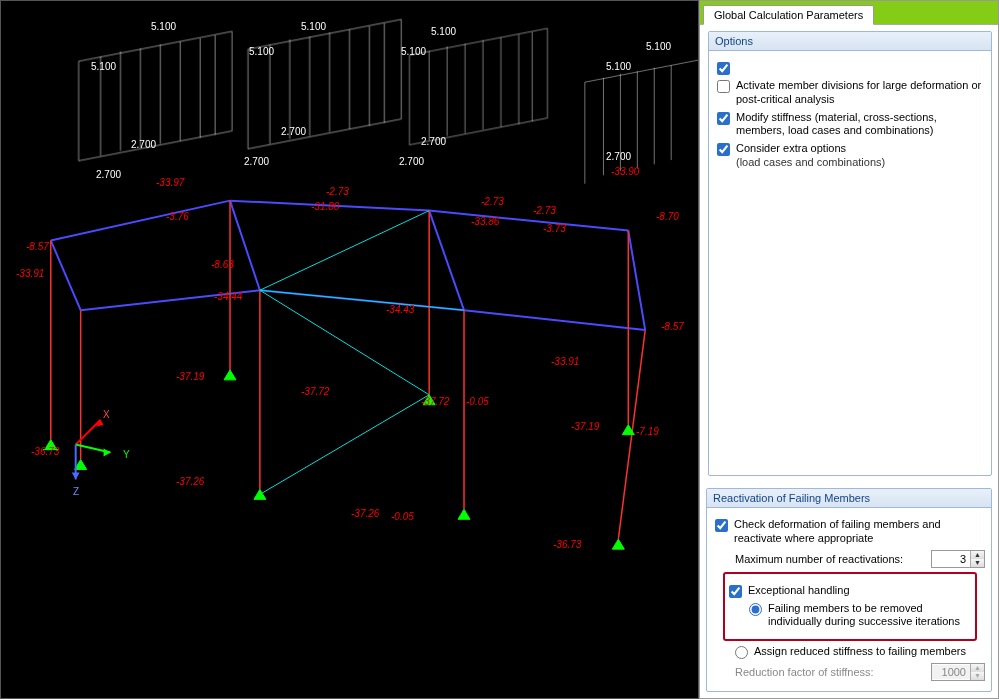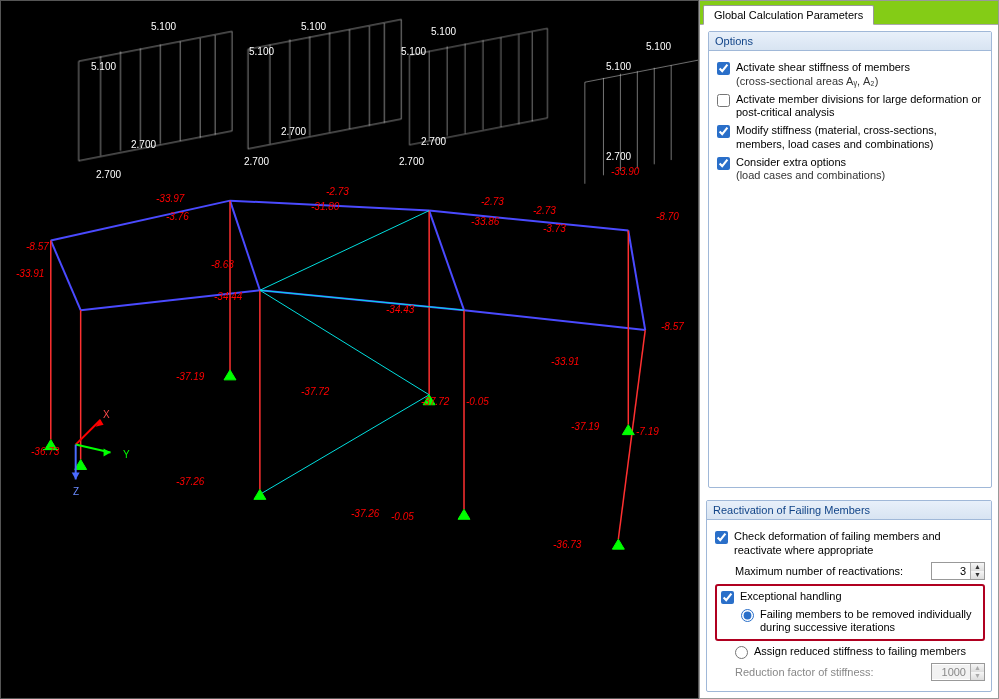--- a/index.html
+++ b/index.html
@@ -22,21 +22,21 @@
   .opt .label .sub { color:#333; }
   .indent { margin-left:20px; }
   .row { display:flex; align-items:center; justify-content:space-between; margin:4px 0 4px 20px; }
   .spinner { display:inline-flex; align-items:center; border:1px solid #999; height:18px; background:#fff; }
   .spinner input { border:none; width:38px; text-align:right; padding:1px 4px; font-size:11px; }
   .spinner .arrows { display:flex; flex-direction:column; border-left:1px solid #aaa; }
   .spinner .arrows div { width:13px; height:8px; background:linear-gradient(#f6f6f6,#ddd); font-size:7px; line-height:8px; text-align:center; color:#333; cursor:pointer; }
   .spinner.disabled input { color:#888; background:#f2f2f2; }
   .spinner.disabled .arrows div { color:#aaa; }
   .disabled-text { color:#888; }
-  .highlight-box { border:2px solid #b00020; border-radius:3px; padding:0 4px; margin:4px 0; }
+  .highlight-box { border:2px solid #b00020; border-radius:3px; padding:6px 4px; margin:4px 8px; }
   .axis-labels { position:absolute; font-size:10px; color:#fff; }
 </style>
 </head>
 <body>
 
 <div class="viewport">
   <svg viewBox="0 0 700 699">
 
     <g stroke="#4a4aff" stroke-width="2" fill="none">
       <line x1="50" y1="240" x2="230" y2="200"></line>
@@ -175,21 +175,21 @@
   <div class="numlabel white" style="left:605px;top:150px">2.700</div>
 
   <div class="numlabel red" style="left:25px;top:240px">-8.57</div>
   <div class="numlabel red" style="left:15px;top:267px">-33.91</div>
   <div class="numlabel red" style="left:30px;top:445px">-36.73</div>
   <div class="numlabel red" style="left:175px;top:475px">-37.26</div>
   <div class="numlabel red" style="left:175px;top:370px">-37.19</div>
   <div class="numlabel red" style="left:210px;top:258px">-8.63</div>
   <div class="numlabel red" style="left:213px;top:290px">-34.44</div>
   <div class="numlabel red" style="left:165px;top:210px">-3.76</div>
-  <div class="numlabel red" style="left:155px;top:192px">-33.97</div>
+  <div class="numlabel red" style="left:155px;top:176px">-33.97</div>
   <div class="numlabel red" style="left:325px;top:185px">-2.73</div>
   <div class="numlabel red" style="left:310px;top:200px">-31.80</div>
   <div class="numlabel red" style="left:350px;top:507px">-37.26</div>
   <div class="numlabel red" style="left:300px;top:385px">-37.72</div>
   <div class="numlabel red" style="left:390px;top:510px">-0.05</div>
   <div class="numlabel red" style="left:385px;top:303px">-34.43</div>
   <div class="numlabel red" style="left:480px;top:195px">-2.73</div>
   <div class="numlabel red" style="left:470px;top:215px">-33.86</div>
   <div class="numlabel red" style="left:420px;top:395px">-37.72</div>
   <div class="numlabel red" style="left:570px;top:420px">-37.19</div>
@@ -211,21 +211,20 @@
 <div class="panel">
   <div class="tabbar">
     <div class="tab">Global Calculation Parameters</div>
   </div>
 
   <div class="group" style="flex:1.1;display:flex;flex-direction:column;margin-left:8px;">
     <div class="group-header">Options</div>
     <div class="group-body" style="flex:1">
       <div class="opt">
         <input type="checkbox" checked="" style="">
-        <div class="label"><span>Activate shear stiffness of members</span><br><span class="sub">(cross-sectional areas Aᵧ, A₂)</span></div>
       </div>
       <div class="opt">
         <input type="checkbox" style="">
         <div class="label">Activate member divisions for large deformation or post-critical analysis</div>
       </div>
       <div class="opt">
         <input type="checkbox" checked="" style="">
         <div class="label">Modify stiffness (material, cross-sections, members, load cases and combinations)</div>
       </div>
       <div class="opt">

